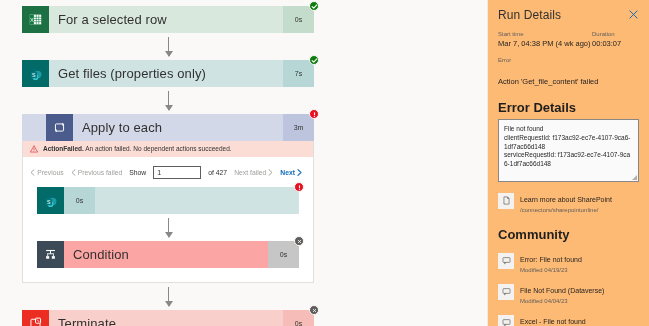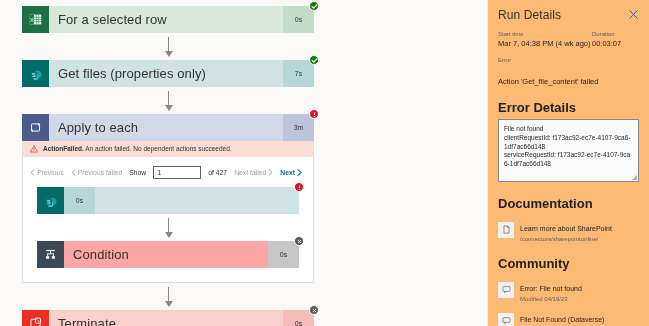--- a/index.html
+++ b/index.html
@@ -51,21 +51,21 @@
     display: flex; align-items: center; justify-content: center;
     font-size: 7px;
     color: #323130;
   }
 
   
   .card.green   { background: #d8e8dd; }
   .card.green   .card-dur { background: #c3dccb; }
   .card.teal    { background: #cfe3e3; }
   .card.teal    .card-dur { background: #b7d6d6; }
-  .card.blue    { background: #d3d8e8; }
+  .card.blue    { background: #d3d8e8; padding-left: 24px; }
   .card.blue    .card-dur { background: #bdc5de; }
   .card.grey    { background: #fca5a5; }
   .card.grey    .card-dur { background: #c6c6c6; }
   .card.red     { background: #f9cfcc; }
   .card.red     .card-dur { background: #f6bcb8; }
   .card.tealsel { background: #cfe3e3; }
   .card.tealsel .card-dur { background: #b7d6d6; }
 
   
   .ic { width: 27px; height: 27px; display:flex; align-items:center; justify-content:center; }
@@ -455,21 +455,20 @@
     <div>
       <div class="sec-label">Error</div>
       <div class="sec-value">Action 'Get_file_content' failed</div>
     </div>
 
     <div class="block-title">Error Details</div>
     <div class="err-box">File not found
 clientRequestId: f173ac92-ec7e-4107-9ca6-1df7ac66d148
 serviceRequestId: f173ac92-ec7e-4107-9ca6-1df7ac66d148</div>
 
-    <div class="block-title">Documentation</div>
     <div class="doc-item">
       <span class="item-ic">
         <svg width="9" height="9" viewBox="0 0 12 12">
           <path d="M2.6 1.2 H7.4 L9.4 3.2 V10.8 H2.6 Z" fill="none" stroke="#605e5c" stroke-width="0.9"></path>
           <path d="M7.4 1.2 V3.3 H9.4" fill="none" stroke="#605e5c" stroke-width="0.9"></path>
         </svg>
       </span>
       <span class="item-txt">
         <span class="item-main">Learn more about SharePoint</span>
         <span class="item-sub" style="display:block">/connectors/sharepointonline/</span>

